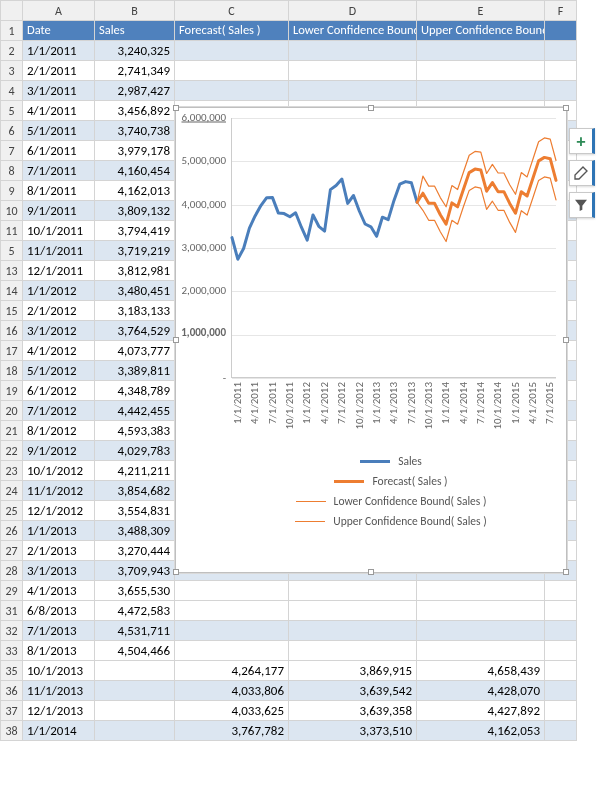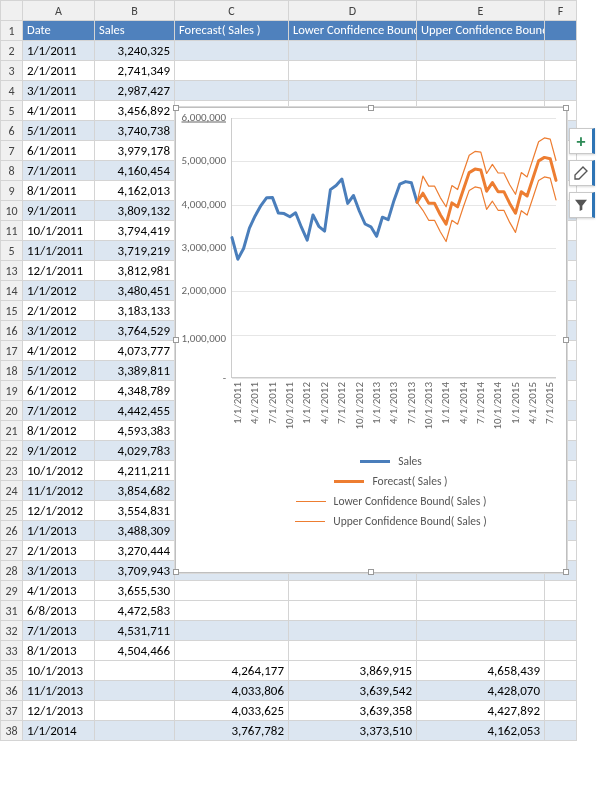--- a/index.html
+++ b/index.html
@@ -504,21 +504,21 @@
   <div class="handle" style="right:-3px;bottom:-3px"></div>
   <div class="handle" style="left:50%;top:-3px;margin-left:-3px"></div>
   <div class="handle" style="left:50%;bottom:-3px;margin-left:-3px"></div>
   <div class="handle" style="left:-3px;top:50%;margin-top:-3px"></div>
   <div class="handle" style="right:-3px;top:50%;margin-top:-3px"></div>
 
   <div class="plot" id="plot">
       <div class="grid" style="top: 260px;"></div>
       <div class="ylab" style="bottom: 0px;">-</div>
       <div class="grid" style="top: 216.667px;"></div>
-      <div class="ylab" style="bottom: 39px;">1,000,000</div>
+      <div class="ylab" style="bottom: 45px; font-weight: bold;">1,000,000</div>
       <div class="grid" style="top: 173.333px;"></div>
       <div class="ylab" style="bottom: 86.6667px; margin-top: 24px;">2,000,000</div>
       <div class="grid" style="top: 130px;"></div>
       <div class="ylab" style="bottom: 130px;">3,000,000</div>
       <div class="grid" style="top: 86.6667px;"></div>
       <div class="ylab" style="bottom: 173.333px;">4,000,000</div>
       <div class="grid" style="top: 43.3333px;"></div>
       <div class="ylab" style="bottom: 216.667px;">5,000,000</div>
       <div class="grid" style="top: 0px;"></div>
       <div class="ylab" style="bottom: 260px; text-decoration: underline;">6,000,000</div>

